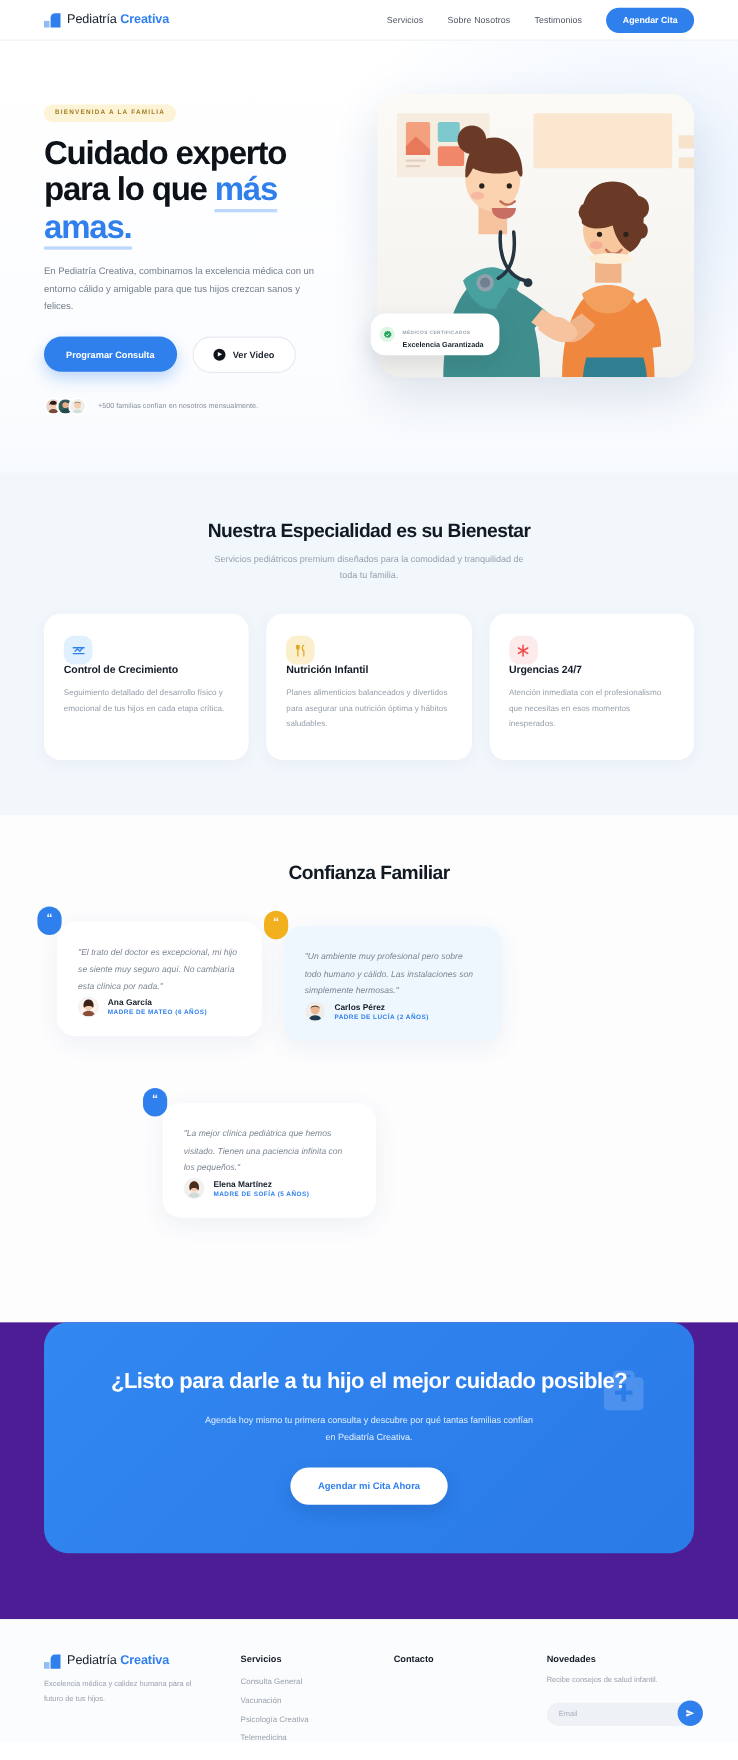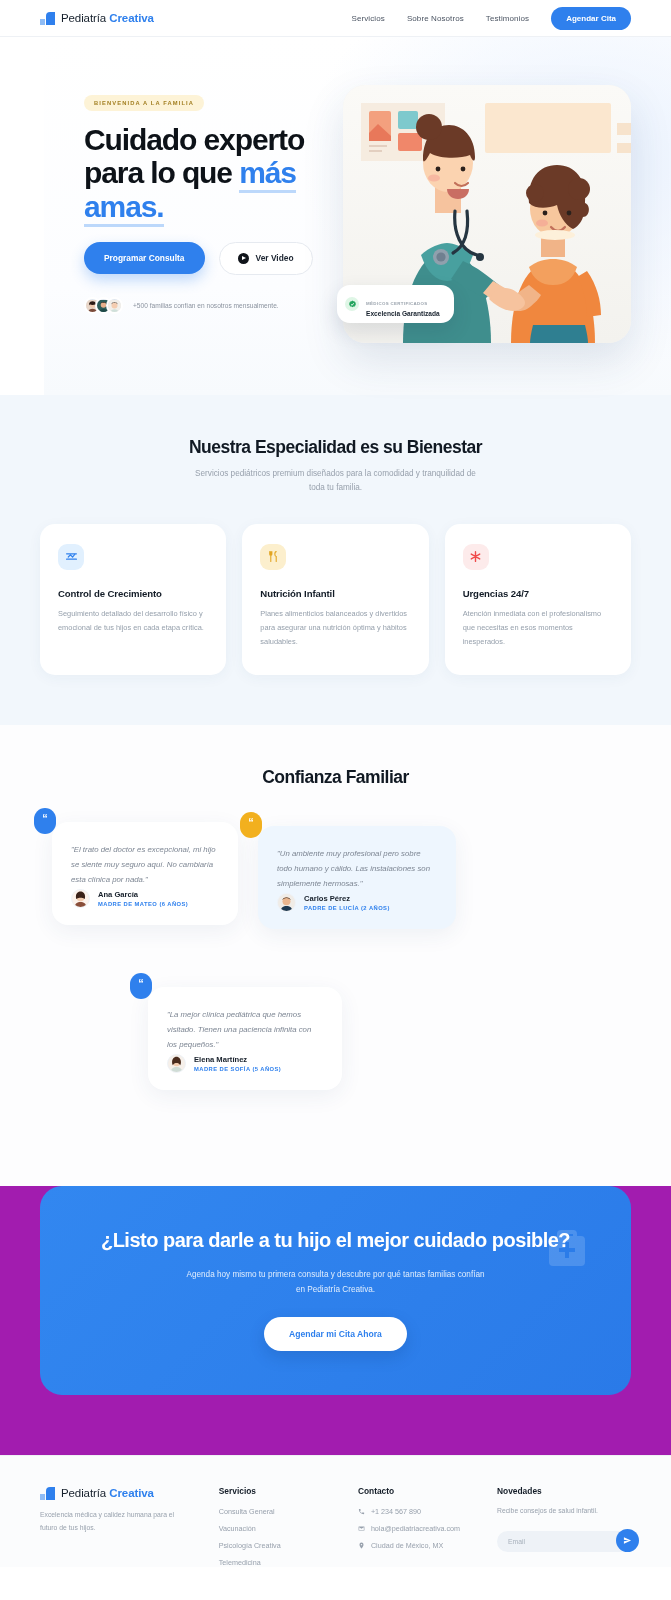--- a/index.html
+++ b/index.html
@@ -18,21 +18,21 @@
   .brand-name b{font-weight:400;color:#16202c;}
   .brand-name span{color:#2f80ed;font-weight:700;}
   .nav-right{margin-left:auto;display:flex;align-items:center;gap:22px;}
   .nav-link{font-size:8px;color:#4c5563;letter-spacing:.1px;text-decoration:none;white-space:nowrap;}
   .nav-cta{background:#2f80ed;color:#fff;font-size:8px;font-weight:700;padding:7px 15px;border-radius:20px;border:none;white-space:nowrap;cursor:pointer;}
 
   
   .hero{position:relative;padding:48px 40px 52px;background:
       radial-gradient(420px 300px at 88% 34%, #eaf2fe 0%, rgba(234,242,254,0) 70%),
       linear-gradient(180deg,#ffffff 0%,#fcfdff 70%,#f7fafd 100%);
-      display:flex;gap:24px;align-items:flex-start;margin-left:44px;}
+      display:flex;gap:24px;align-items:flex-start;}
   .hero-left{width:300px;padding-top:6px;}
   .pill{display:inline-block;background:#fdf3d7;color:#a27f22;font-size:5.8px;font-weight:700;letter-spacing:1.1px;padding:5px 10px;border-radius:20px;}
   .hero-title{margin-top:12px;font-size:30px;line-height:1.11;font-weight:700;letter-spacing:-1.1px;color:#0d1218;}
   .hero-title .accent{color:#2f80ed;border-bottom:3px solid #bcd8fb;padding-bottom:1px;}
   .hero-sub{margin-top:16px;font-size:8.6px;line-height:1.85;color:#737e8c;max-width:258px;}
   .hero-btns{margin-top:19px;display:flex;align-items:center;gap:14px;}
   .btn-primary{background:#2f80ed;color:#fff;border:none;border-radius:22px;font-size:8.4px;font-weight:700;padding:11px 20px;cursor:pointer;box-shadow:0 6px 14px rgba(47,128,237,.30);}
   .btn-ghost{background:#fff;border:1px solid #e6eaf0;border-radius:22px;font-size:8.4px;font-weight:700;color:#1b2430;padding:10px 18px;display:flex;align-items:center;gap:7px;cursor:pointer;}
   .play{width:11px;height:11px;border-radius:50%;background:#10141a;display:inline-flex;align-items:center;justify-content:center;}
   .play::after{content:"";border-left:4px solid #fff;border-top:2.6px solid transparent;border-bottom:2.6px solid transparent;margin-left:1.5px;}
@@ -55,41 +55,41 @@
   
   .services{background:#f2f7fc;padding:42px 40px 50px;}
   .sec-title{text-align:center;font-size:17.5px;font-weight:700;letter-spacing:-.5px;color:#111923;}
   .sec-sub{margin:9px auto 0;text-align:center;font-size:8.2px;line-height:1.75;color:#98a1ad;max-width:292px;}
   .cards{margin-top:28px;display:flex;gap:16px;}
   .card{flex:1;background:#fff;border-radius:15px;padding:20px 18px 26px;box-shadow:0 3px 14px rgba(40,70,110,.05);}
   .card-ic{width:26px;height:26px;border-radius:9px;display:flex;align-items:center;justify-content:center;font-size:11px;}
   .ic-blue{background:#e1f0fe;color:#2f80ed;}
   .ic-amber{background:#fcefcd;color:#e2a522;}
   .ic-red{background:#fdebeb;color:#f04a4a;}
-  .card-t{margin-top:18px;font-size:9.6px;font-weight:700;color:#131c27;letter-spacing:-.1px;}
+  .card-t{font-size:9.6px;font-weight:700;color:#131c27;letter-spacing:-.1px;}
   .card-d{margin-top:8px;font-size:7.4px;line-height:1.9;color:#96a0ac;}
 
   
   .testi{background:#fdfdfe;padding:42px 40px 56px;position:relative;}
   .t-wrap{position:relative;height:318px;margin-top:24px;}
   .t-card{position:absolute;border-radius:16px;padding:20px 19px 17px;box-shadow:0 6px 22px rgba(40,70,110,.07);}
   .t-quote{position:absolute;top:-14px;left:-18px;width:22px;height:26px;border-radius:11px;display:flex;align-items:center;justify-content:center;color:#fff;font-size:11px;font-weight:700;line-height:0;padding-bottom:5px;}
   .q-blue{background:#2f80ed;}
   .q-amber{background:#f2b01e;}
   .t-text{font-size:7.8px;line-height:1.95;font-style:italic;color:#7d8693;}
   .t-person{margin-top:2px;display:flex;align-items:center;gap:8px;}
   .t-av{width:19px;height:19px;border-radius:50%;overflow:hidden;background:#e7ecf2;border:1px solid #f0f3f7;}
   .t-name{font-size:7.6px;font-weight:700;color:#161f2a;}
   .t-role{font-size:5.8px;font-weight:700;letter-spacing:.45px;color:#2f80ed;margin-top:2px;}
   .t1{left:12px;top:10px;width:186px;background:#fff;}
   .t2{left:218px;top:14px;width:198px;background:#eef6fe;}
   .t3{left:108px;top:175px;width:194px;background:#fff;}
 
   
-  .cta-sec{background:#a21caf;padding:0 40px 60px;}
+  .cta-sec{background:#4c1d95;padding:0 40px 60px;}
   .cta{position:relative;background:linear-gradient(135deg,#3287f0 0%,#2a7ae8 100%);border-radius:22px;padding:42px 40px 44px;text-align:center;overflow:hidden;}
   .cta h2{font-size:20px;line-height:1.26;font-weight:700;color:#fff;letter-spacing:-.5px;}
   .cta p{margin:14px auto 0;font-size:8.2px;line-height:1.85;color:#e0edfd;max-width:300px;}
   .cta-btn{margin-top:20px;background:#fff;color:#2f80ed;border:none;border-radius:22px;font-size:8.6px;font-weight:700;padding:12px 25px;cursor:pointer;box-shadow:0 6px 16px rgba(10,50,110,.18);}
   .cta-ic{position:absolute;right:38px;top:38px;width:52px;height:48px;opacity:.28;}
 
   
   .footer{background:#fbfcfd;border-top:1px solid #eef1f5;padding:30px 40px 0;}
   .f-grid{display:flex;gap:26px;}
   .f-col{flex:1;}
@@ -129,20 +129,21 @@
   </header>
 
   <section class="hero">
     <div class="hero-left">
       <span class="pill">BIENVENIDA A LA FAMILIA</span>
       <h1 class="hero-title">
         <span>Cuidado experto</span><br>
         <span>para lo que </span><span class="accent">más</span><br>
         <span class="accent">amas.</span>
       </h1>
+      <p class="hero-sub">En Pediatría Creativa, combinamos la excelencia médica con un entorno cálido y amigable para que tus hijos crezcan sanos y felices.</p>
       <div class="hero-btns">
         <button class="btn-primary">Programar Consulta</button>
         <button class="btn-ghost">
           <span class="play"></span>
           <span>Ver Video</span>
         </button>
       </div>
       <div class="social">
         <div class="avatars">
           <span class="av">
@@ -394,40 +395,20 @@
         <div class="f-list">
           <a class="f-li" href="#">Consulta General</a>
           <a class="f-li" href="#">Vacunación</a>
           <a class="f-li" href="#">Psicología Creativa</a>
           <a class="f-li" href="#">Telemedicina</a>
         </div>
       </div>
 
       <div class="f-col">
         <h4 class="f-h">Contacto</h4>
-        <div class="f-list">
-          <span class="f-ct">
-            <svg viewBox="0 0 24 24" fill="#98a1ad">
-                <path d="M6.6 10.8a15 15 0 006.6 6.6l2.2-2.2c.3-.3.7-.4 1-.2 1.2.4 2.4.6 3.6.6.6 0 1 .4 1 1V20c0 .6-.4 1-1 1A17 17 0 013 4c0-.6.4-1 1-1h3.5c.6 0 1 .4 1 1 0 1.3.2 2.5.6 3.6.1.3 0 .7-.2 1z"></path>
-              </svg>
-            <span>+1 234 567 890</span>
-          </span>
-          <span class="f-ct">
-            <svg viewBox="0 0 24 24" fill="#98a1ad">
-                <path d="M3 5h18a1 1 0 011 1v12a1 1 0 01-1 1H3a1 1 0 01-1-1V6a1 1 0 011-1zm9 8L4.2 7.4 4 17h16l-.2-9.6z"></path>
-              </svg>
-            <span>hola@pediatriacreativa.com</span>
-          </span>
-          <span class="f-ct">
-            <svg viewBox="0 0 24 24" fill="#98a1ad">
-                <path d="M12 2a7 7 0 017 7c0 5-7 13-7 13S5 14 5 9a7 7 0 017-7zm0 9.5A2.5 2.5 0 1012 6.5a2.5 2.5 0 000 5z"></path>
-              </svg>
-            <span>Ciudad de México, MX</span>
-          </span>
-        </div>
       </div>
 
       <div class="f-col">
         <h4 class="f-h">Novedades</h4>
         <p class="f-tag" style="margin-top:9px;max-width:150px">Recibe consejos de salud infantil.</p>
         <div class="news">
           <input type="email" placeholder="Email" style="">
           <button>
             <svg viewBox="0 0 24 24" fill="#fff">
                 <path d="M2.5 20.5l19-8.5-19-8.5L2.4 10l13 2-13 2z"></path>

